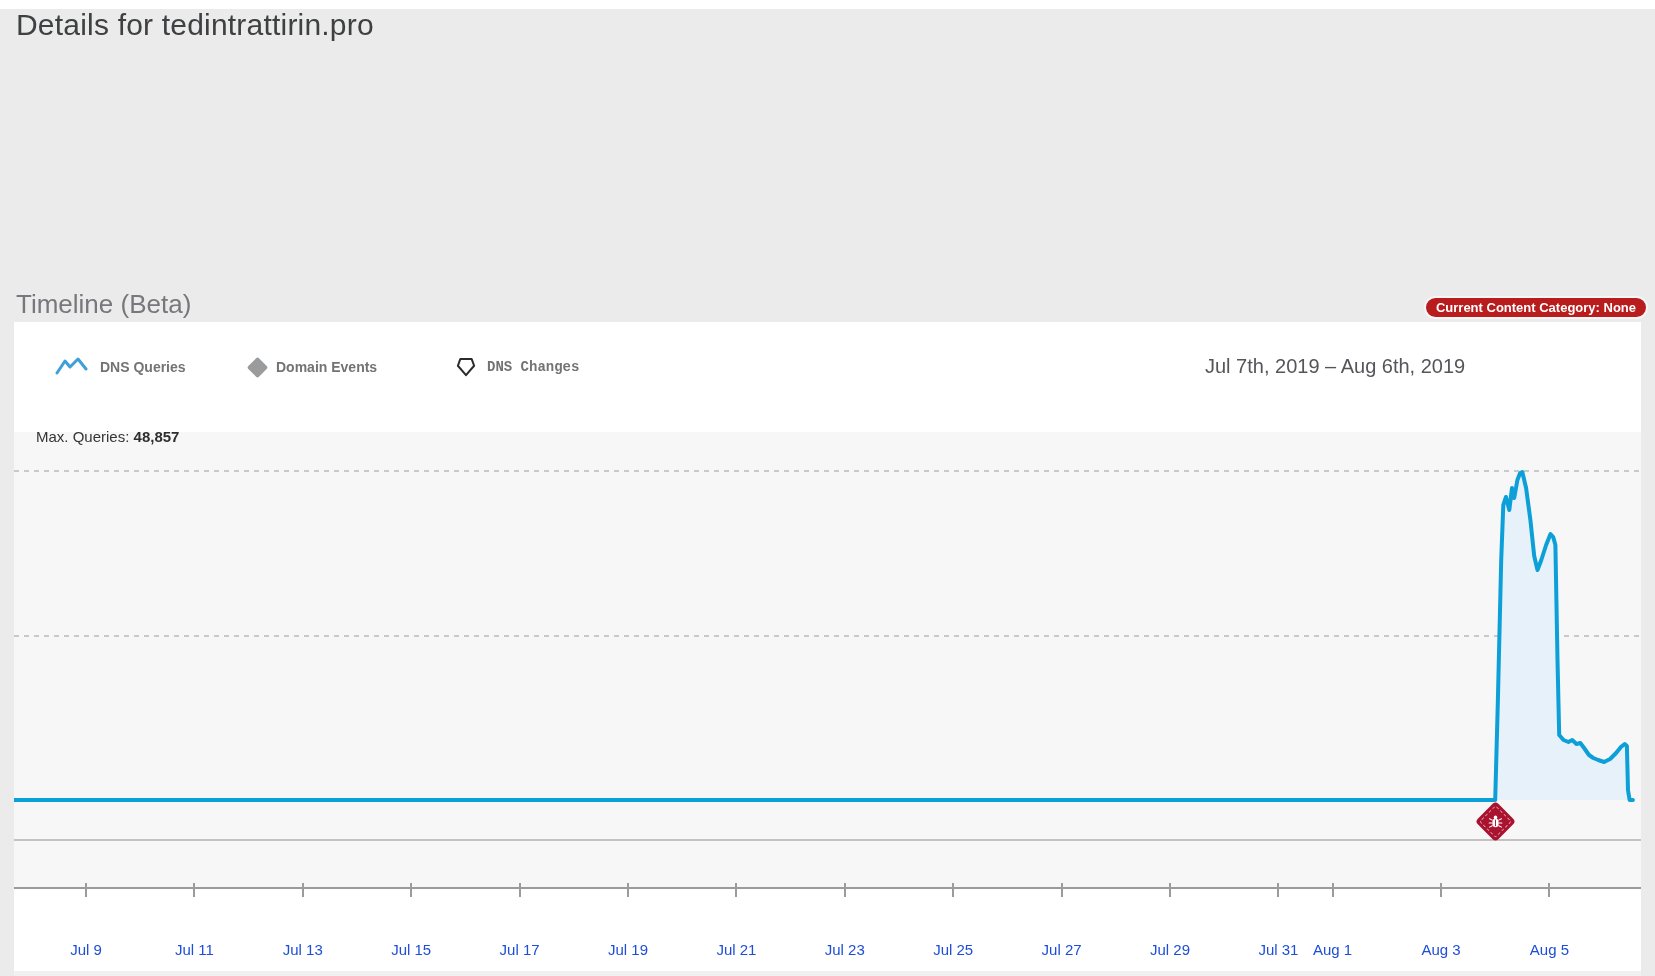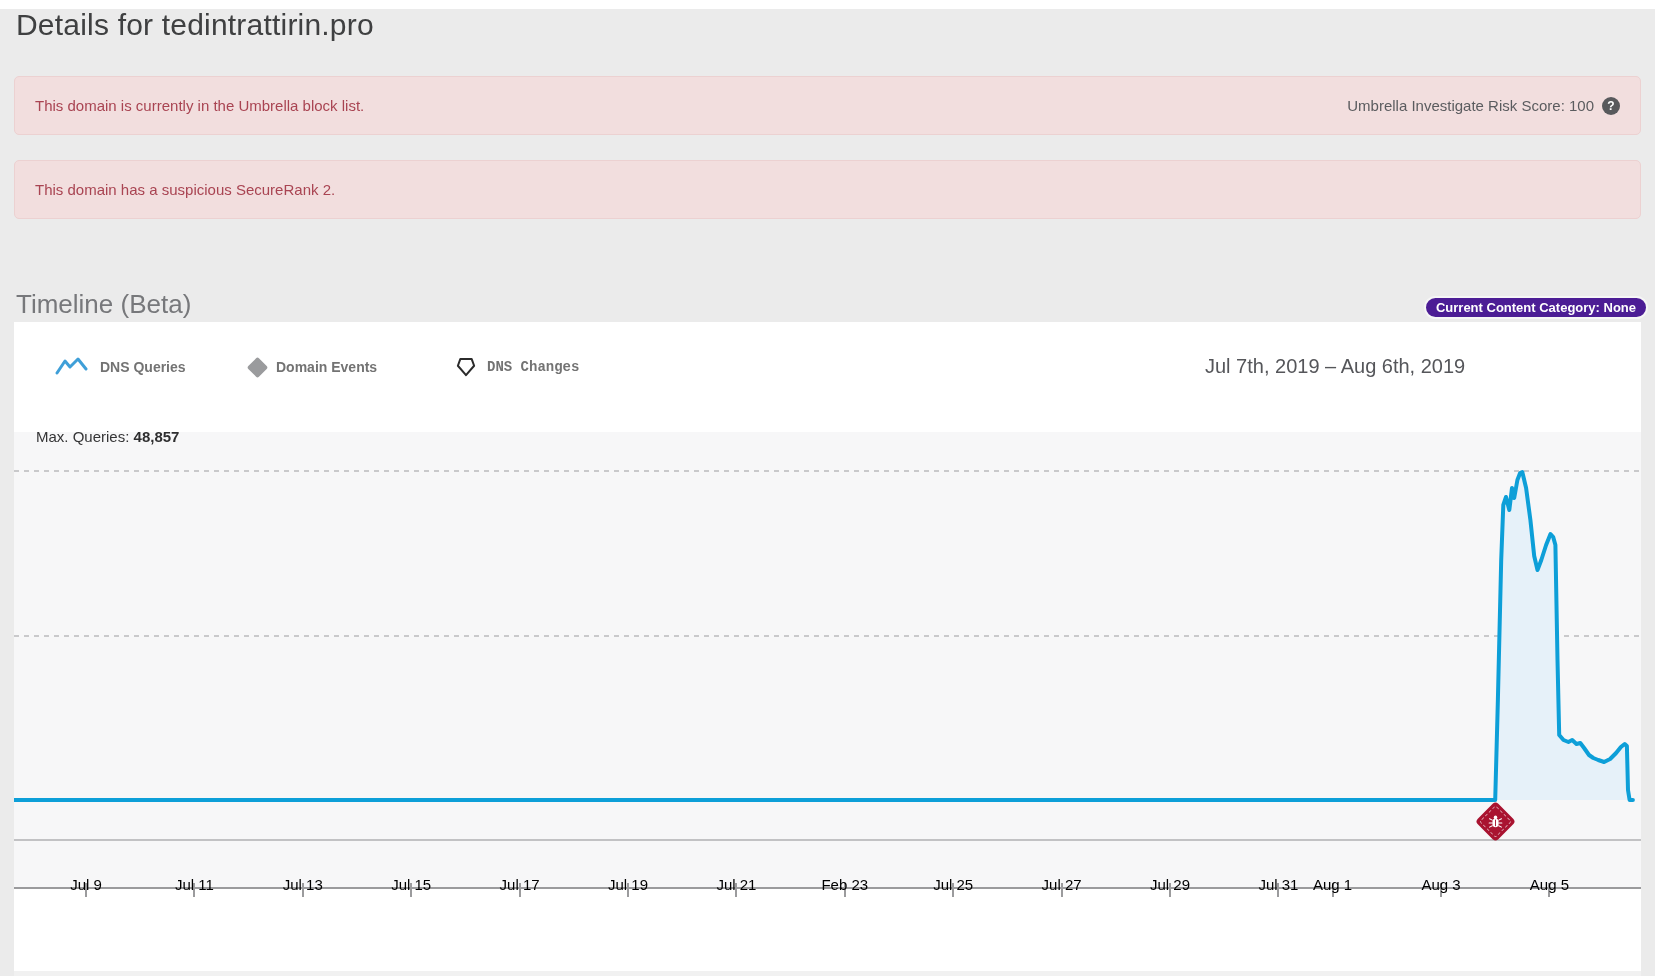--- a/index.html
+++ b/index.html
@@ -7,62 +7,52 @@
   .topstrip{position:absolute;left:0;top:0;width:1655px;height:9px;background:#ffffff;}
   .page-title{position:absolute;left:16px;top:8px;font-size:30px;font-weight:400;color:#3f4041;letter-spacing:.2px;}
   .alert{position:absolute;left:14px;width:1627px;height:59px;background:#f2dede;border:1px solid #ecd1d1;border-radius:5px;box-sizing:border-box;display:flex;align-items:center;justify-content:space-between;padding:0 20px;}
   .alert-1{top:76px;}
   .alert-2{top:160px;}
   .alert-text{font-size:15px;color:#a94452;}
   .alert-right{display:flex;align-items:center;gap:8px;}
   .risk-label{font-size:15px;color:#5b5c5f;}
   .help-badge{width:18px;height:18px;border-radius:50%;background:#58595c;color:#ffffff;font-size:12px;font-weight:bold;display:flex;align-items:center;justify-content:center;cursor:pointer;}
   .tl-heading{position:absolute;left:16px;top:289px;font-size:26px;font-weight:400;color:#77787b;}
-  .cat-badge{position:absolute;right:7px;top:296px;background:#4c1d95;border:2px solid #f6f6f6;border-radius:13px;color:#ffffff;font-size:13px;font-weight:bold;padding:2px 10px;white-space:nowrap;}
+  .cat-badge{position:absolute;right:7px;top:296px;background:#b91c1c;border:2px solid #f6f6f6;border-radius:13px;color:#ffffff;font-size:13px;font-weight:bold;padding:2px 10px;white-space:nowrap;}
   .card{position:absolute;left:14px;top:322px;width:1627px;height:650px;background:#ffffff;}
   .legend-item{position:absolute;top:353px;height:28px;display:flex;align-items:center;gap:11px;}
   .legend-label{font-size:14px;font-weight:bold;color:#737373;}
   .diamond-swatch{width:15px;height:15px;background:#9a9b9d;transform:rotate(45deg);border-radius:2px;}
   .date-range{position:absolute;left:1205px;top:355px;font-size:20px;color:#55565a;}
   .plot-bg{position:absolute;left:14px;top:432px;width:1627px;height:456px;background:#f7f7f8;}
   .gridline{position:absolute;left:14px;width:1627px;height:2px;background:repeating-linear-gradient(90deg,#c9c9cb 0 5px,transparent 5px 10px);}
   .grid-max{top:470px;}
   .grid-mid{top:635px;}
   .maxq{position:absolute;left:36px;top:428px;font-size:15px;color:#353536;}
   .maxq b{font-weight:bold;color:#2e2e2f;}
   #chart-svg{position:absolute;left:14px;top:430px;pointer-events:none;}
   .band-border{position:absolute;left:14px;top:839px;width:1627px;height:2px;background:#c2c2c4;}
   .axis-line{position:absolute;left:14px;top:887px;width:1627px;height:2px;background:#9b9b9d;}
   .tick{position:absolute;top:883px;width:2px;height:14px;background:#9b9b9d;}
-  .tick-label{position:absolute;top:876px;width:90px;text-align:center;font-size:15px;color:#000000;}
+  .tick-label{position:absolute;top:941px;width:90px;text-align:center;font-size:15px;color:#1d4ed8;}
   .event-marker{position:absolute;width:27px;height:27px;background:#a91330;border-radius:3px;transform:rotate(45deg);display:flex;align-items:center;justify-content:center;cursor:pointer;box-shadow:0 0 0 1px #a91330;}
   .event-marker::before{content:"";position:absolute;inset:2px;border:1px dashed rgba(255,255,255,.6);border-radius:2px;}
   .event-marker svg{transform:rotate(-45deg);}
   .bottomstrip{position:absolute;left:14px;top:971px;width:1627px;height:5px;background:#f1f1f1;}
 </style>
 </head>
 <body>
 
 <div id="stage">
 
   <div class="topstrip"></div>
 
   <div class="page-title">Details for tedintrattirin.pro</div>
 
-  <div class="alert alert-1">
-    <span class="alert-text">This domain is currently in the Umbrella block list.</span>
-    <span class="alert-right">
-      <span class="risk-label">Umbrella Investigate Risk Score: 100</span>
-      <span class="help-badge">?</span>
-    </span>
-  </div>
 
-  <div class="alert alert-2">
-    <span class="alert-text">This domain has a suspicious SecureRank 2.</span>
-  </div>
 
   <div class="tl-heading">Timeline (Beta)</div>
   <div class="cat-badge">Current Content Category: None</div>
 
   <div class="card"></div>
 
   <div class="legend-item" style="left:55px;">
     <svg width="34" height="22" viewBox="0 0 34 22">
       <polyline points="2,17 10,5 15,11 23,3 31,13" fill="none" stroke="#3f9fd8" stroke-width="3" stroke-linecap="round" stroke-linejoin="round"></polyline>
     </svg>
@@ -107,21 +97,21 @@
       <div class="tick-label" style="left: 257.8px;">Jul 13</div>
       <div class="tick" style="left: 410.2px;"></div>
       <div class="tick-label" style="left: 366.2px;">Jul 15</div>
       <div class="tick" style="left: 518.6px;"></div>
       <div class="tick-label" style="left: 474.6px;">Jul 17</div>
       <div class="tick" style="left: 627px;"></div>
       <div class="tick-label" style="left: 583px; text-align: center;">Jul 19</div>
       <div class="tick" style="left: 735.4px;"></div>
       <div class="tick-label" style="left: 691.4px;">Jul 21</div>
       <div class="tick" style="left: 843.8px;"></div>
-      <div class="tick-label" style="left: 799.8px;">Feb 23</div>
+      <div class="tick-label" style="left: 799.8px;">Jul 23</div>
       <div class="tick" style="left: 952.2px;"></div>
       <div class="tick-label" style="left: 908.2px;">Jul 25</div>
       <div class="tick" style="left: 1060.6px;"></div>
       <div class="tick-label" style="left: 1016.6px;">Jul 27</div>
       <div class="tick" style="left: 1169px;"></div>
       <div class="tick-label" style="left: 1125px;">Jul 29</div>
       <div class="tick" style="left: 1277.4px;"></div>
       <div class="tick-label" style="left: 1233.4px;">Jul 31</div>
       <div class="tick" style="left: 1331.6px;"></div>
       <div class="tick-label" style="left: 1287.6px;">Aug 1</div>

